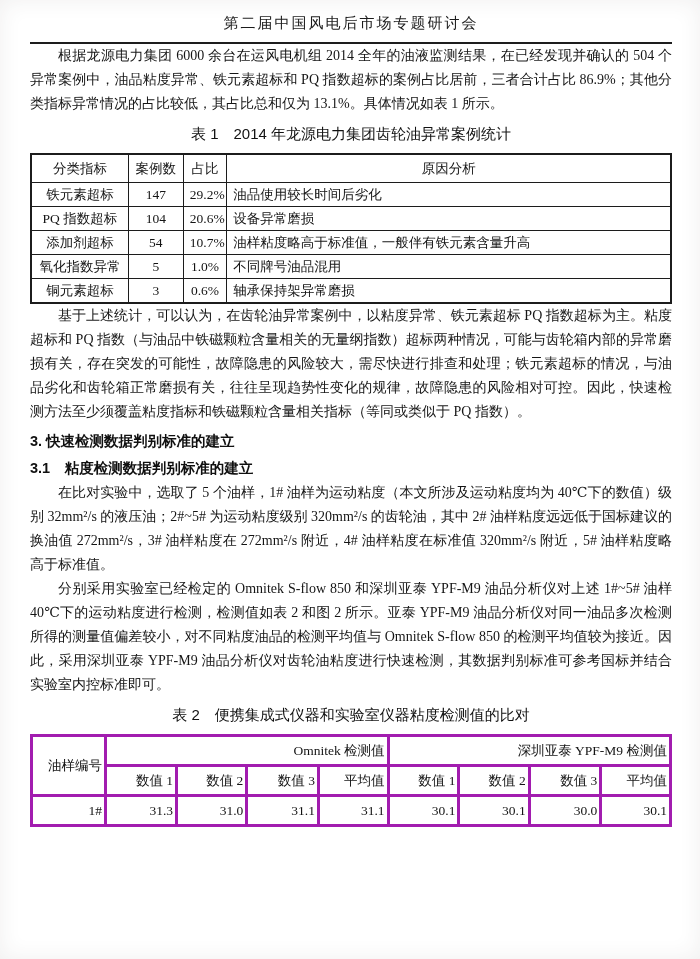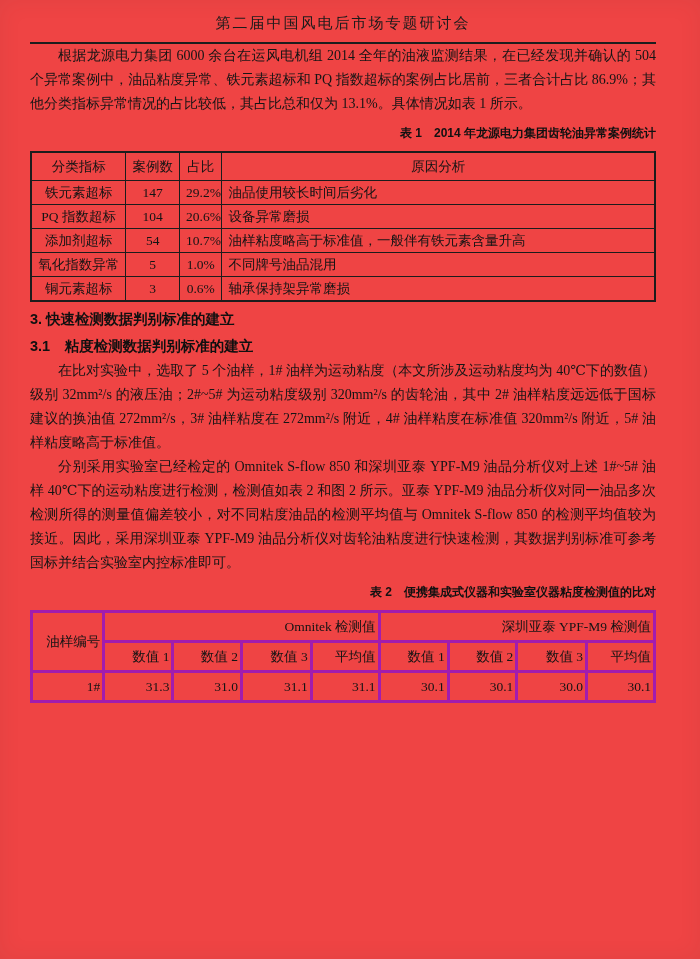--- a/index.html
+++ b/index.html
@@ -4,38 +4,38 @@
 <style>
   html,body{margin:0;padding:0;}
   body{
     width:700px;height:959px;
     background:#e9e7e2;
     font-family:"Liberation Serif","DejaVu Serif",serif;
     color:#161616;
   }
   .page{
     width:700px;height:959px;box-sizing:border-box;
-    background:#ef4444;
-    padding:10px 44px 0 30px;
+    background:#ffffff;
+    padding:10px 28px 0 30px;
     overflow:hidden;
     box-shadow:inset 0 0 22px rgba(60,55,45,0.08);
   }
   .page-header{
     text-align:center;font-size:15px;letter-spacing:2px;
     color:#1b1b1b;padding:4px 0 9px 0;
   }
   .header-rule{height:0;border-top:2px solid #1d1d1d;margin:0;}
   p.body{
     font-size:14px;line-height:24px;text-align:justify;
     text-indent:2em;margin:0;color:#151515;
   }
   .mt-lg{margin-top:13px;}
   .caption{
     font-family:"Liberation Sans","DejaVu Sans",sans-serif;
-    font-weight:bold;font-size:12px;text-align:right;
+    font-weight:normal;font-size:15px;text-align:center;
     margin:9px 0 9px 0;color:#111;
   }
   .sec-h{
     font-family:"Liberation Sans","DejaVu Sans",sans-serif;
     font-weight:bold;font-size:14.5px;color:#101010;
     margin:8px 0 3px 0;
   }
   table{border-collapse:collapse;width:100%;color:#141414;table-layout:fixed;}
   .t1,.t2{border:2px solid #1c1c1c;}
   .t1 th,.t1 td{
@@ -104,20 +104,21 @@
       </tr>
       <tr>
         <td class="c">铜元素超标</td>
         <td class="c">3</td>
         <td class="c">0.6%</td>
         <td class="l">轴承保持架异常磨损</td>
       </tr>
     </tbody>
   </table>
 
+  <p class="body mt-lg">基于上述统计，可以认为，在齿轮油异常案例中，以粘度异常、铁元素超标 PQ 指数超标为主。粘度超标和 PQ 指数（与油品中铁磁颗粒含量相关的无量纲指数）超标两种情况，可能与齿轮箱内部的异常磨损有关，存在突发的可能性，故障隐患的风险较大，需尽快进行排查和处理；铁元素超标的情况，与油品劣化和齿轮箱正常磨损有关，往往呈现趋势性变化的规律，故障隐患的风险相对可控。因此，快速检测方法至少须覆盖粘度指标和铁磁颗粒含量相关指标（等同或类似于 PQ 指数）。</p>
 
   <div class="sec-h">3. 快速检测数据判别标准的建立</div>
 
 
   <div class="sec-h">3.1　粘度检测数据判别标准的建立</div>
 
   <p class="body">在比对实验中，选取了 5 个油样，1# 油样为运动粘度（本文所涉及运动粘度均为 40℃下的数值）级别 32mm²/s 的液压油；2#~5# 为运动粘度级别 320mm²/s 的齿轮油，其中 2# 油样粘度远远低于国标建议的换油值 272mm²/s，3# 油样粘度在 272mm²/s 附近，4# 油样粘度在标准值 320mm²/s 附近，5# 油样粘度略高于标准值。</p>
 
   <p class="body">分别采用实验室已经检定的 Omnitek S-flow 850 和深圳亚泰 YPF-M9 油品分析仪对上述 1#~5# 油样 40℃下的运动粘度进行检测，检测值如表 2 和图 2 所示。亚泰 YPF-M9 油品分析仪对同一油品多次检测所得的测量值偏差较小，对不同粘度油品的检测平均值与 Omnitek S-flow 850 的检测平均值较为接近。因此，采用深圳亚泰 YPF-M9 油品分析仪对齿轮油粘度进行快速检测，其数据判别标准可参考国标并结合实验室内控标准即可。</p>
 

